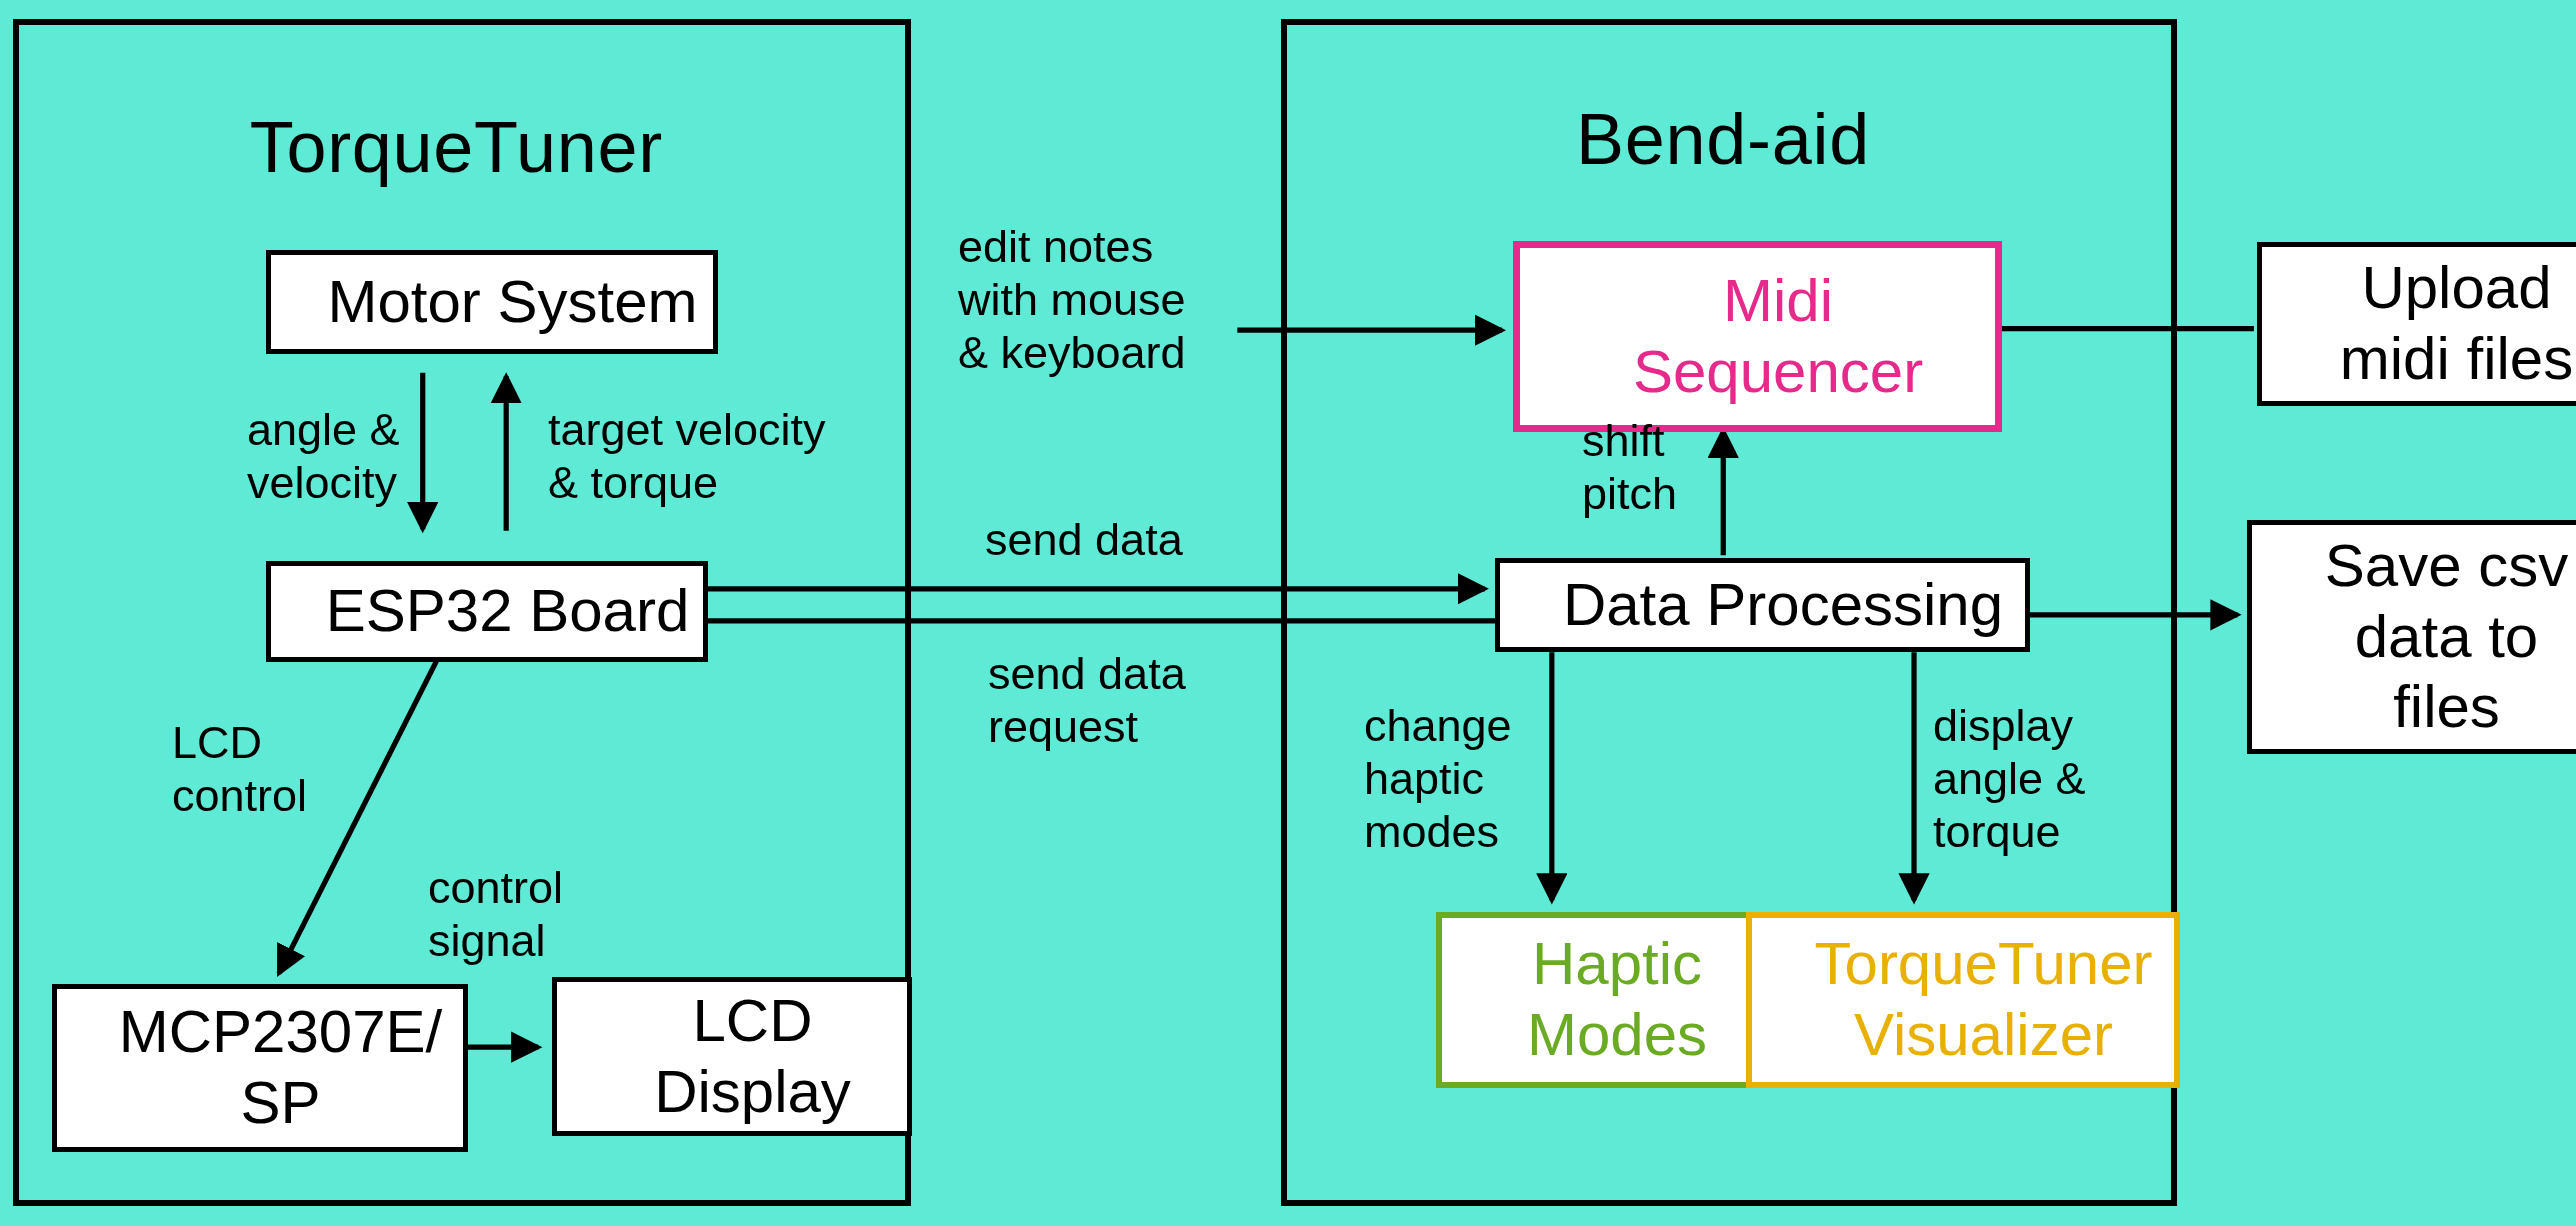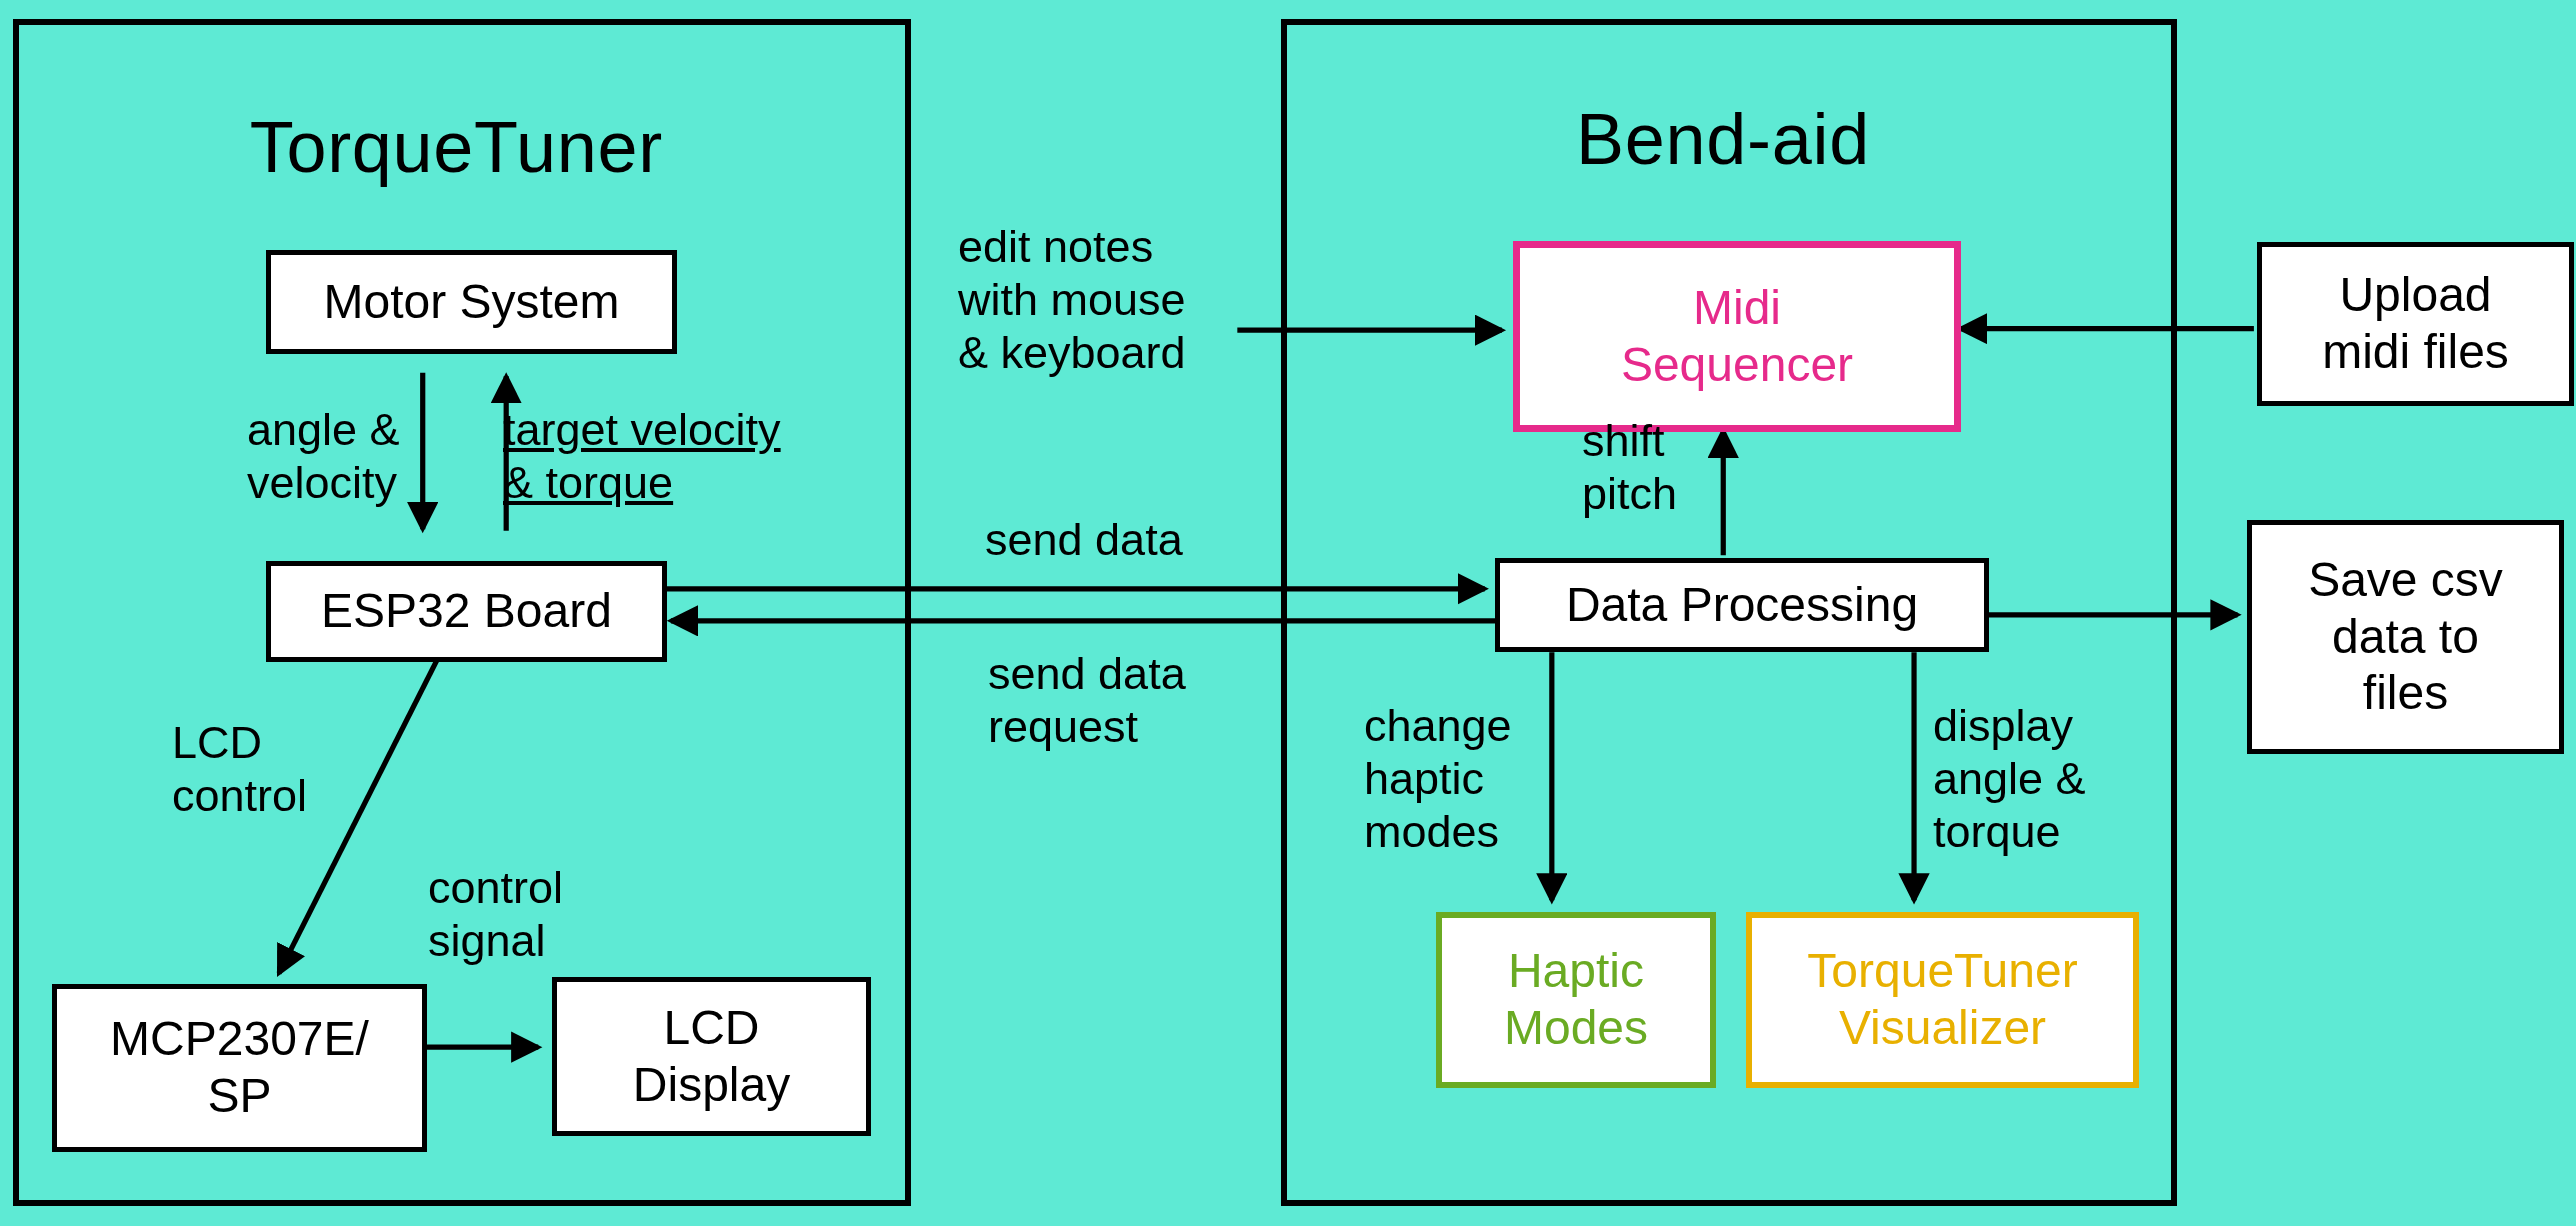--- a/index.html
+++ b/index.html
@@ -23,23 +23,24 @@
     line-height:1.2;
     color:#000;
     letter-spacing:0.7px;
   }
   .box{
     position:absolute;
     display:flex;align-items:center;justify-content:center;
     text-align:center;
     border:5.2px solid var(--line,#000);
     background:#ffffff;
-    font-size:48px;
+    font-size:60px;
     line-height:1.18;
     white-space:pre-line;
+    padding-left:41px;
   }
   .box.pink{border:7.5px solid var(--pink);color:var(--pink);}
   .box.green{border:6.7px solid var(--green);color:var(--green);}
   .box.orange{border:6.7px solid var(--orange);color:var(--orange);}
   .note{
     position:absolute;
     font-size:45px;
     line-height:1.18;
     white-space:pre-line;
     color:#000;
@@ -80,21 +81,21 @@
 
   <div class="box" style="left:266px;top:250px;width:401px;height:94px;">Motor System</div>
   <div class="box" style="left:266px;top:561px;width:391px;height:91px;">ESP32 Board</div>
   <div class="box" style="left:52px;top:984px;width:365px;height:158px;">MCP2307E/
 SP</div>
   <div class="box" style="left:552px;top:977px;width:309px;height:149px;">LCD
 Display</div>
 
   <div class="note" style="left:247px;top:403px;">angle &amp;
 velocity</div>
-  <div class="note" style="left:503px;top:403px;text-decoration:underline;">target velocity
+  <div class="note" style="left:548px;top:403px;">target velocity
 &amp; torque</div>
   <div class="note" style="left:172px;top:716px;">LCD
 control</div>
   <div class="note" style="left:428px;top:861px;">control
 signal</div>
 
   <div class="note" style="left:958px;top:220px;">edit notes
 with mouse
 &amp; keyboard</div>
   <div class="note" style="left:985px;top:513px;">send data</div>

